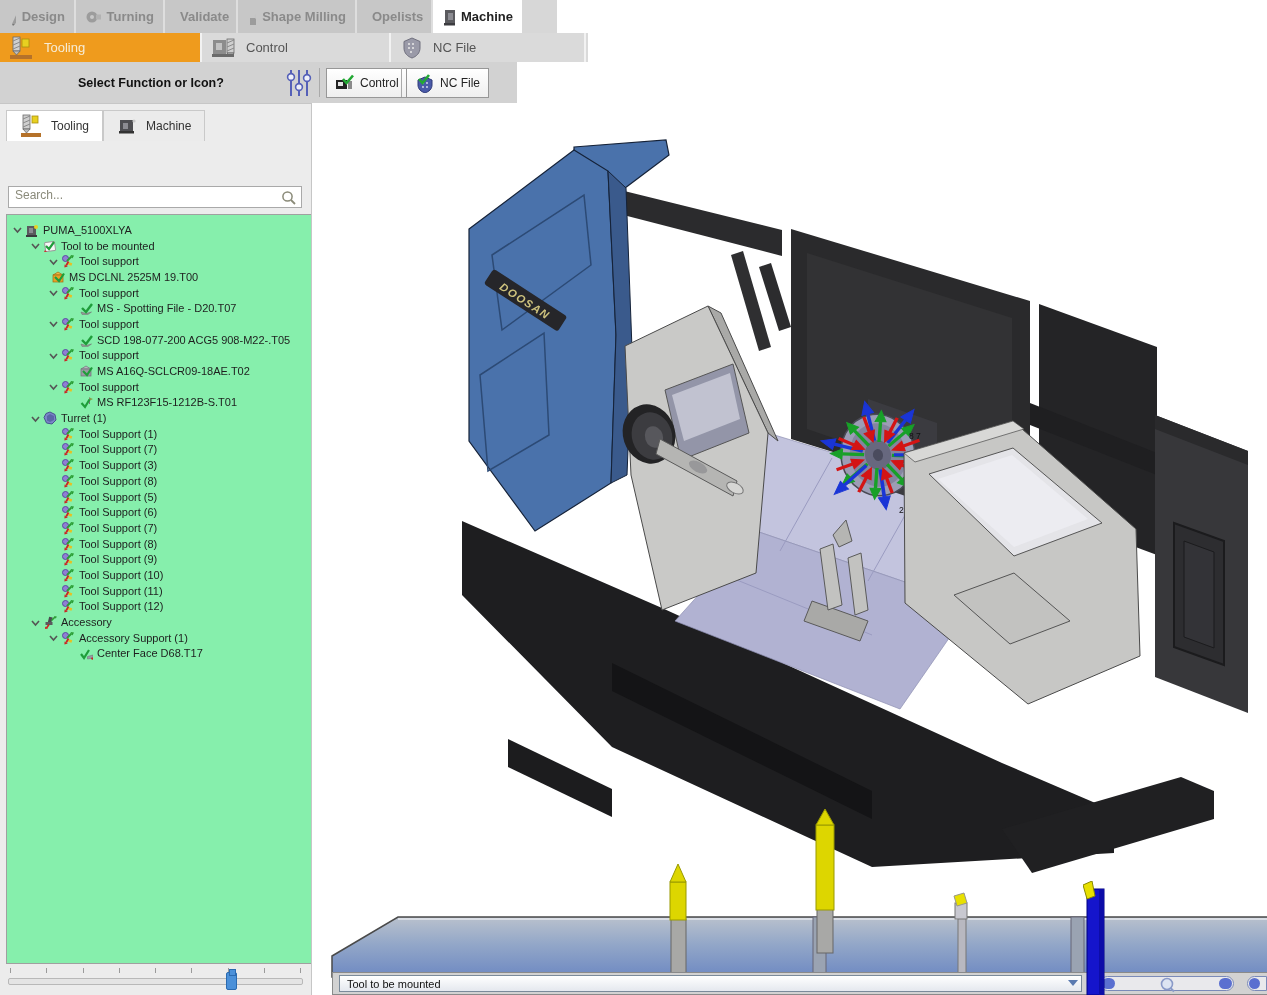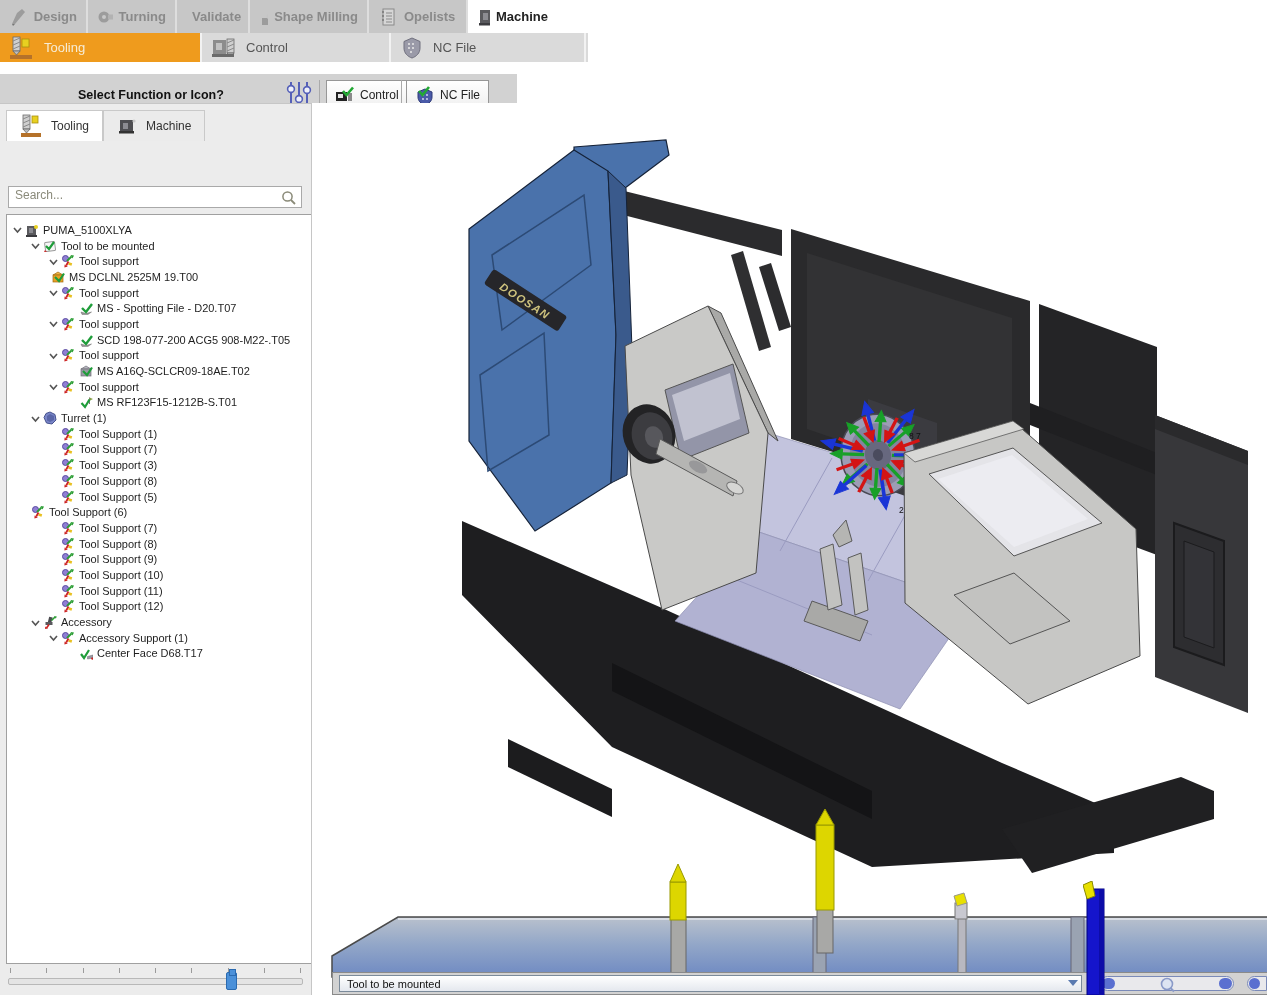--- a/index.html
+++ b/index.html
@@ -6,39 +6,39 @@
     font-family:"Liberation Sans",sans-serif;-webkit-font-smoothing:antialiased;}
   *{box-sizing:border-box;}
   
   .ribbon-tabs{position:absolute;left:0;top:0;width:557px;height:33px;background:#d7d7d7;display:flex;}
   .rtab{height:33px;display:flex;align-items:center;gap:6px;padding:0 9px;background:#c7c7c7;
     border-right:2px solid #dedede;color:#8a8a8a;font-weight:bold;font-size:13px;white-space:nowrap;}
   .rtab.active{background:#fff;color:#222;border-right:none;}
   .subtabs{position:absolute;top:33px;left:0;width:588px;height:29px;background:#dadada;display:flex;}
   .stab{display:flex;align-items:center;gap:9px;padding-left:9px;font-size:13px;color:#555;background:#dadada;border-right:2px solid #f2f2f2;}
   .stab.active{background:#ef9b1d;color:#f6ecd6;}
-  .promptrow{position:absolute;top:74px;left:0;width:517px;height:41px;background:#d2d2d2;display:flex;align-items:center;}
+  .promptrow{position:absolute;top:62px;left:0;width:517px;height:41px;background:#d2d2d2;display:flex;align-items:center;}
   .prompt-text{position:absolute;left:78px;font-size:12.5px;font-weight:bold;color:#111;}
   .sliders-wrap{position:absolute;left:286px;top:6px;}
   .vdiv{position:absolute;top:6px;width:1px;height:29px;background:#aaa;}
   .qbtn{position:absolute;top:6px;height:30px;background:linear-gradient(#ffffff,#efefef);
     border:1px solid #979797;display:flex;align-items:center;gap:5px;padding:0 8px;font-size:12px;color:#222;}
   
   .panel{position:absolute;left:0;top:103px;width:311px;height:892px;background:#ececec;border-top:1px solid #c6c6c6;}
   .ptabs{position:absolute;left:6px;top:6px;display:flex;}
   .ptab{height:31px;display:flex;align-items:center;gap:7px;padding:0 13px;font-size:12px;color:#333;
     background:#ebebeb;border:1px solid #c9c9c9;border-bottom:none;}
   .ptab.active{background:#fff;z-index:2;}
   .pbody{position:absolute;left:0;top:37px;width:311px;height:73px;background:#fff;border-top:1px solid #d5d5d5;}
   .action{position:absolute;display:flex;align-items:center;gap:8px;font-size:12px;color:#222;top:12px;}
   .searchbox{position:absolute;left:8px;top:82px;width:294px;height:22px;border:1px solid #a9a9a9;background:#fff;}
   .searchbox input{position:absolute;left:4px;top:1px;width:262px;height:14px;border:none;outline:none;font-size:12px;color:#444;font-family:"Liberation Sans",sans-serif;background:transparent;}
   .searchbox input::placeholder{color:#8a8a7a;}
   .searchbox svg{position:absolute;right:4px;top:3px;}
-  .tree{position:absolute;left:6px;top:110px;width:320px;height:750px;background:#ffffff;border:1px solid #a0a0a0;overflow:hidden;padding-top:7px;}
+  .tree{position:absolute;left:6px;top:110px;width:320px;height:750px;background:#86efac;border:1px solid #a0a0a0;overflow:hidden;padding-top:7px;}
   .trow{height:15.7px;display:flex;align-items:center;font-size:11px;color:#1e1e1e;white-space:nowrap;}
   .chev{width:13px;height:13px;flex:none;margin-right:1px;}
   .ticon{width:14px;height:14px;flex:none;margin-right:4px;}
   .sizeslider{position:absolute;left:8px;top:862px;width:295px;height:26px;}
   .ticks{position:absolute;left:2px;right:2px;top:2px;display:flex;justify-content:space-between;}
   .ticks i{width:1px;height:5px;background:#9a9a9a;}
   .strack{position:absolute;left:0;right:0;top:12px;height:7px;background:#e4e4e4;border:1px solid #b8b8b8;border-radius:2px;}
   .sthumb{position:absolute;left:218px;top:6px;width:11px;height:18px;background:#4a90d9;border:1px solid #2a6ab0;border-radius:2px;}
   .sthumb:before{content:"";position:absolute;left:2px;top:-4px;width:5px;height:5px;background:#4a90d9;border:1px solid #2a6ab0;}
   
@@ -135,21 +135,21 @@
         <rect x="0" y="0" width="7" height="14" fill="#cfcfcf" stroke="#6a6a6a" stroke-width="0.8"></rect>
         <line x1="0" y1="4" x2="7" y2="1" stroke="#8a8a8a"></line>
         <line x1="0" y1="8" x2="7" y2="5" stroke="#8a8a8a"></line>
         <line x1="0" y1="12" x2="7" y2="9" stroke="#8a8a8a"></line>
         <polygon points="0,14 7,14 3.5,18" fill="#bdbdbd" stroke="#6a6a6a" stroke-width="0.8"></polygon>
       </g>
   </defs>
 </svg>
 
 <div class="ribbon-tabs">
-  <div class="rtab" style="width:88px">
+  <div class="rtab" style="width:76px">
     <svg width="20" height="20">
         <polygon points="3,17 8,6 13,2 16,5 11,11 6,17" fill="#9c9c9c"></polygon>
         <polygon points="3,17 6,17 4,19" fill="#777"></polygon>
       </svg>
     <span>Design</span>
   </div>
   <div class="rtab" style="width:89px">
     <svg width="20" height="20">
         <circle cx="7" cy="10" r="5.5" fill="#9c9c9c"></circle>
         <circle cx="7" cy="10" r="2" fill="#c8c8c8"></circle>
@@ -165,21 +165,21 @@
     <span>Validate</span>
   </div>
   <div class="rtab" style="width:119px">
     <svg width="20" height="20">
         <rect x="3" y="11" width="14" height="7" fill="#9c9c9c"></rect>
         <rect x="9" y="2" width="2.5" height="6" fill="#b2b2b2"></rect>
         <circle cx="10.2" cy="9.5" r="2.6" fill="#c4c4c4"></circle>
       </svg>
     <span>Shape Milling</span>
   </div>
-  <div class="rtab" style="width:108px">
+  <div class="rtab" style="width:76px">
     <svg width="20" height="20">
         <rect x="5" y="2" width="11" height="16" fill="#d6d6d6" stroke="#8a8a8a"></rect>
         <line x1="8" y1="6" x2="14" y2="6" stroke="#8a8a8a"></line>
         <line x1="8" y1="9" x2="14" y2="9" stroke="#8a8a8a"></line>
         <line x1="8" y1="12" x2="14" y2="12" stroke="#8a8a8a"></line>
         <line x1="8" y1="15" x2="14" y2="15" stroke="#8a8a8a"></line>
         <circle cx="5" cy="5" r="1" fill="#777"></circle>
         <circle cx="5" cy="9" r="1" fill="#777"></circle>
         <circle cx="5" cy="13" r="1" fill="#777"></circle>
       </svg>
@@ -422,21 +422,21 @@
           <use href="#sym-support"></use>
         </svg>
         <span>Tool Support (8)</span>
       </div>
     <div class="trow" style="padding-left:54px">
         <svg class="ticon">
           <use href="#sym-support"></use>
         </svg>
         <span>Tool Support (5)</span>
       </div>
-    <div class="trow" style="padding-left:24px">
+    <div class="trow" style="padding-left:54px">
         <svg class="ticon">
           <use href="#sym-support"></use>
         </svg>
         <span>Tool Support (6)</span>
       </div>
     <div class="trow" style="padding-left:54px">
         <svg class="ticon">
           <use href="#sym-support"></use>
         </svg>
         <span>Tool Support (7)</span>

